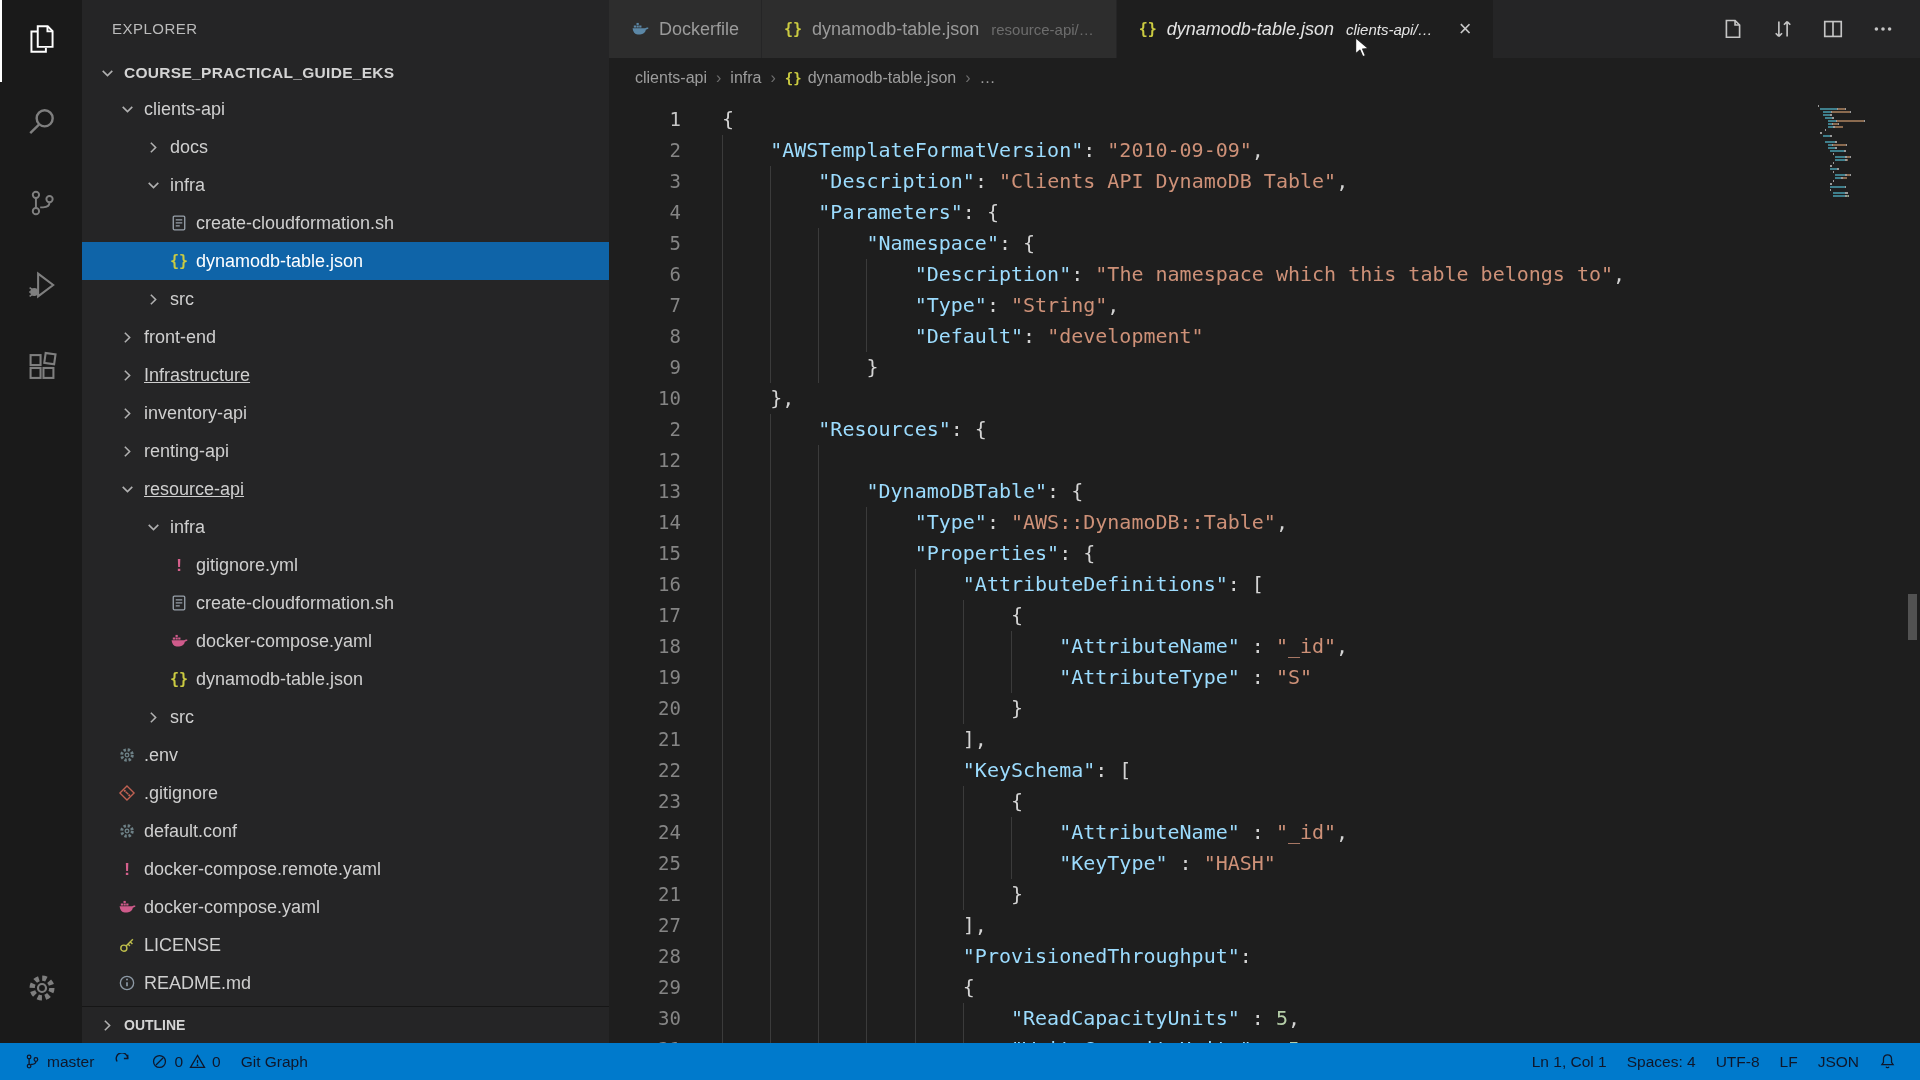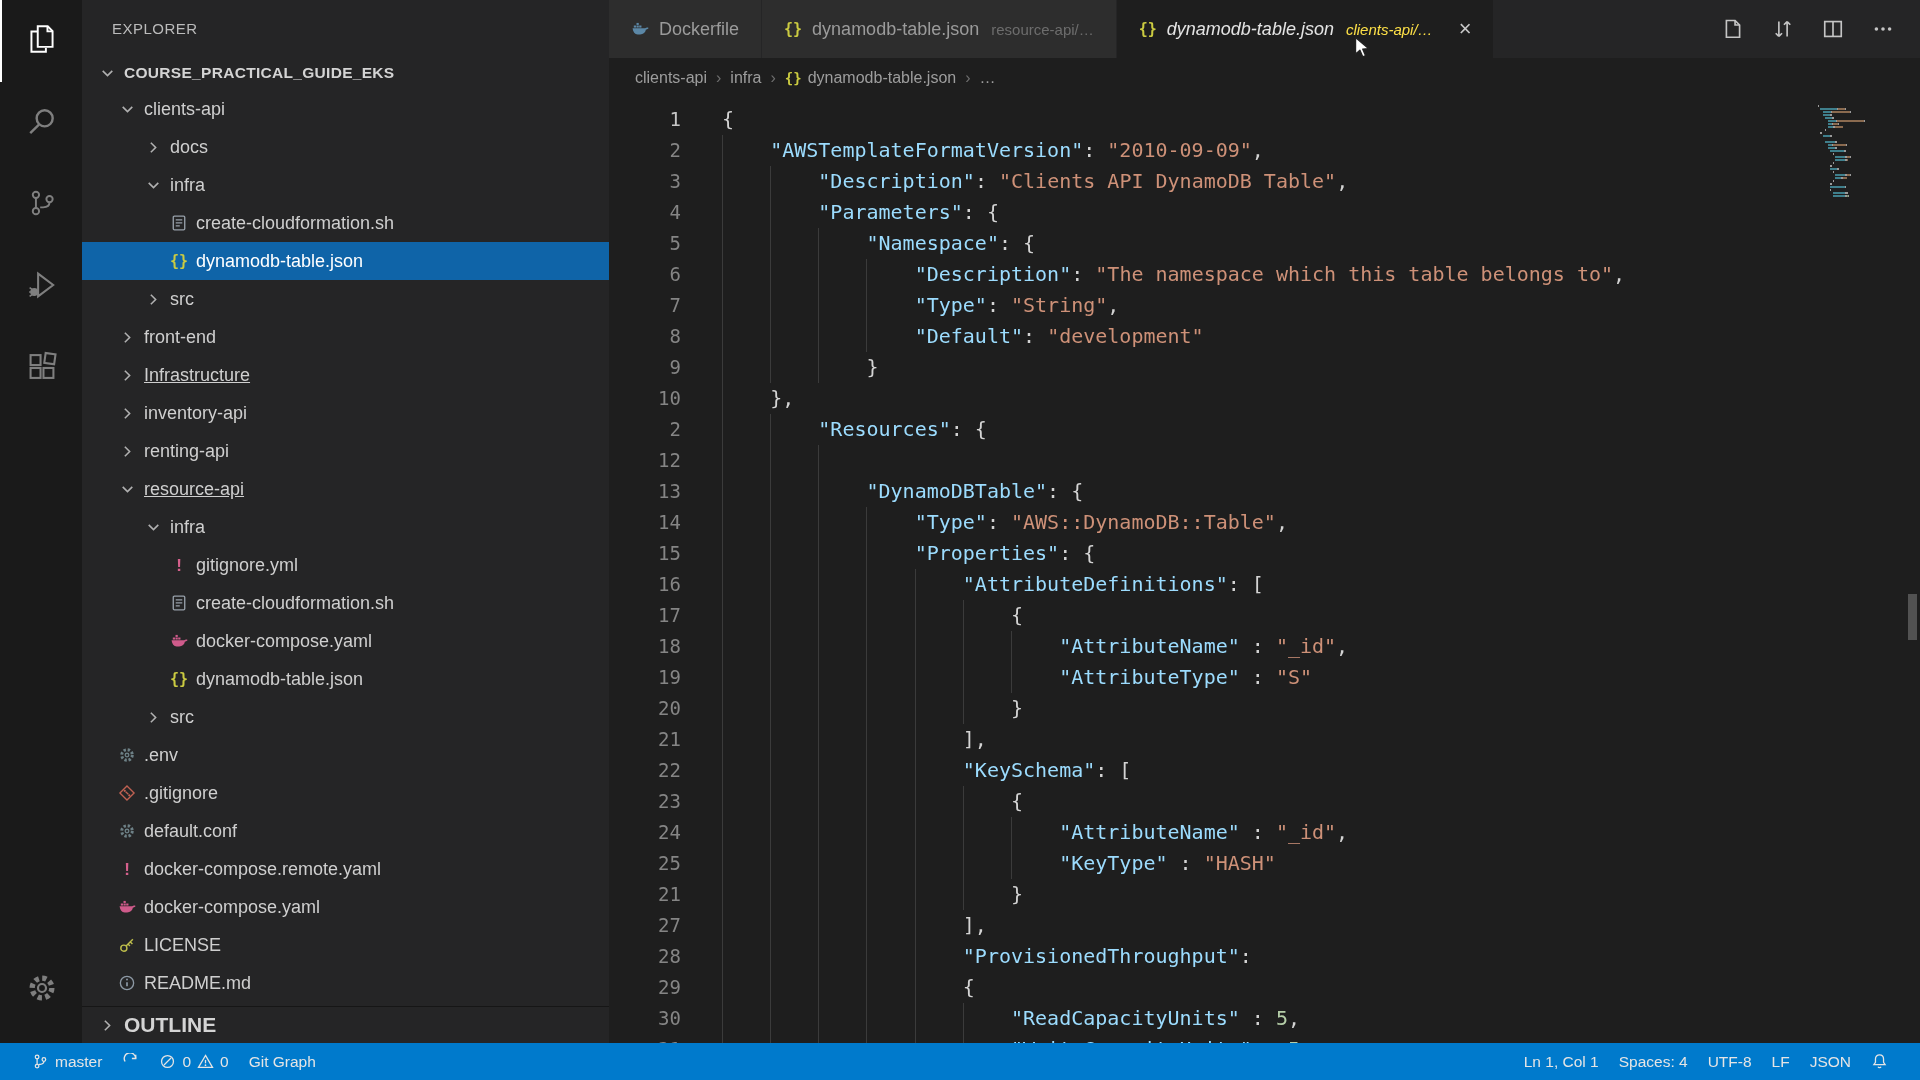--- a/index.html
+++ b/index.html
@@ -19,30 +19,30 @@
   .ws-header{height:34px;display:flex;align-items:center;font-weight:700;font-size:15.5px;letter-spacing:.3px;color:#d4d4d4;padding-left:12px;gap:4px;cursor:pointer}
   .tree-row{height:38px;display:flex;align-items:center;font-size:18px;cursor:pointer;color:#cfcfcf}
   .tree-row.selected{background:var(--selection,#0f64a8);color:#ffffff}
   .twisty{width:26px;height:20px;display:flex;align-items:center;justify-content:center;color:#b0b0b0;flex:none}
   .twisty svg{width:17px;height:17px}
   .fileicon{width:26px;height:20px;display:flex;align-items:center;justify-content:center;flex:none}
   .fileicon svg{width:18px;height:18px}
   .tree-label{margin-left:4px;white-space:nowrap}
   .json-braces{color:#cbcb41;font-weight:700;font-family:"DejaVu Sans Mono",monospace;font-size:15px;line-height:1}
   .yaml-glyph{color:#d5608c;font-weight:700;font-size:17px;line-height:1}
-  .outline-header{position:absolute;bottom:0;left:0;right:0;height:37px;border-top:1px solid rgba(0,0,0,.4);display:flex;align-items:center;font-weight:700;font-size:21px;padding-left:12px;gap:4px;background:#252526;cursor:pointer;color:#d4d4d4}
+  .outline-header{position:absolute;bottom:0;left:0;right:0;height:37px;border-top:1px solid rgba(0,0,0,.4);display:flex;align-items:center;font-weight:700;font-size:14px;padding-left:12px;gap:4px;background:#252526;cursor:pointer;color:#d4d4d4}
 
   
   .main{flex:1;display:flex;flex-direction:column;min-width:0}
   .tab-bar{height:58px;background:#252526;display:flex;align-items:stretch}
   .tabs{display:flex;align-items:stretch}
   .tab{display:flex;align-items:center;padding:0 22px;background:#2d2d2d;border-right:1px solid #252526;font-size:18px;color:#9b9b9b;gap:10px;cursor:pointer;white-space:nowrap}
   .tab.active{background:#1e1e1e;color:#e4e4e4}
   .tab .desc{font-size:15px;color:#6d6d6d;margin-left:2px}
-  .tab.active .desc{color:#fde047}
+  .tab.active .desc{color:#e5e5e5}
   .tab.preview .tab-label,.tab.preview .desc{font-style:italic}
   .tab-close{margin-left:16px;font-size:22px;color:#c8c8c8;line-height:1}
   .tab-icon{display:flex;align-items:center}
   .tab-icon svg{width:18px;height:18px}
   .tab-actions{margin-left:auto;display:flex;align-items:center;gap:28px;padding-right:26px;color:#c5c5c5}
   .ta-btn{cursor:pointer;display:flex}
   .ta-btn svg{width:22px;height:22px}
 
   .breadcrumb{height:39px;display:flex;align-items:center;font-size:16px;color:#9d9d9d;padding-left:26px;gap:9px;background:#1e1e1e}
   .bc-item{display:flex;align-items:center;gap:6px;cursor:pointer}
@@ -60,21 +60,21 @@
   .tk-n{color:var(--t k-number,#b5cea8)}
   .tk-n{color:var(--tk-number,#b5cea8)}
   .tk-p{color:var(--tk-punct,#d4d4d4)}
 
   .minimap{position:absolute;top:8px;right:18px;width:84px}
   .mm-line{display:flex;height:2px;margin-bottom:1px}
   .mm-seg{height:2px}
   .scrollbar-thumb{position:absolute;right:3px;top:497px;width:9px;height:46px;background:rgba(180,180,180,.35)}
 
   
-  .status-bar{height:37px;background:var(--status-bar,#007acc);color:#e5e5e5;display:flex;font-size:15.5px;padding:0 22px;width:1920px}
+  .status-bar{height:37px;background:var(--status-bar,#007acc);color:#0f172a;display:flex;font-size:15.5px;padding:0 14px;width:1920px}
   .sb-item{display:flex;align-items:center;gap:6px;padding:0 10px;height:100%;cursor:pointer}
   .sb-ic{display:flex;align-items:center}
   .sb-ic svg{width:17px;height:17px}
   .sb-right{margin-left:auto;display:flex;align-items:stretch}
   .sb-left{display:flex;align-items:stretch}
 
   .mouse-cursor{position:absolute;left:1347px;top:34px;z-index:50;pointer-events:none}
 </style>
 </head>
 <body>

